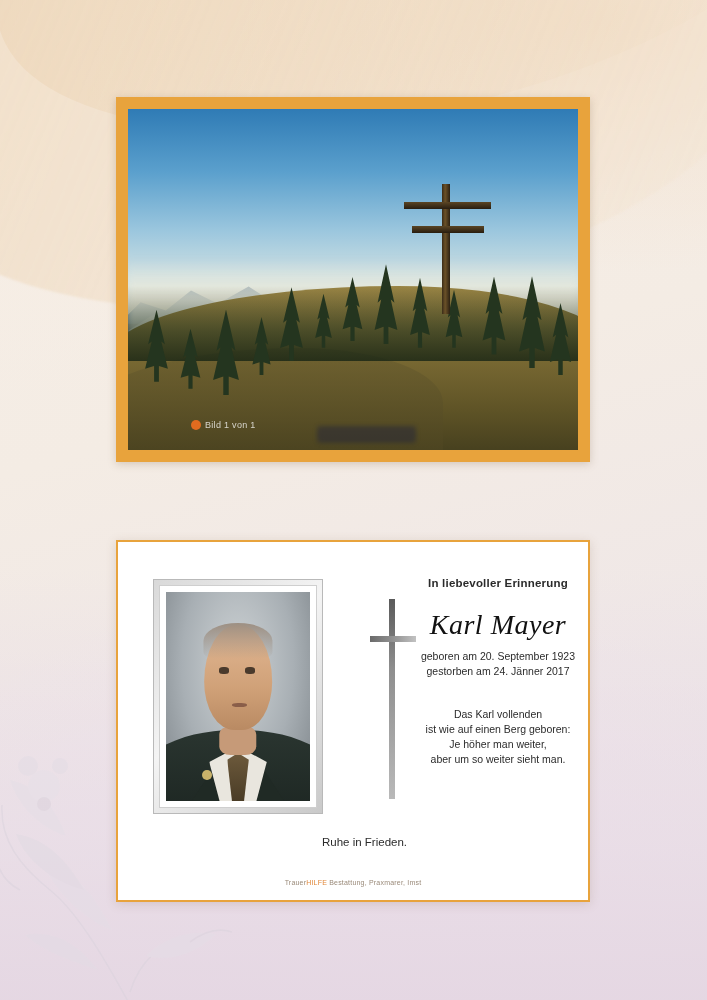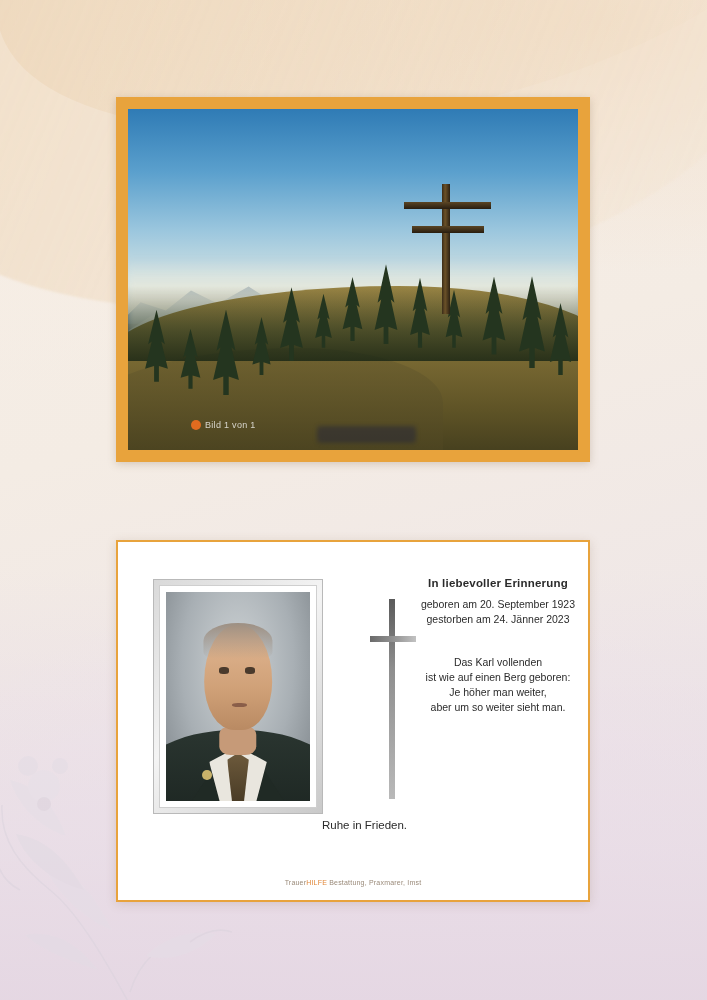--- a/index.html
+++ b/index.html
@@ -419,21 +419,21 @@
   }
   .verse {
     margin-top: 28px;
     font-size: 10.5px;
     line-height: 15px;
     color: #2b2b2b;
   }
   .rip {
     position: absolute;
     left: 204px;
-    top: 277px;
+    top: 294px;
     font-size: 11.5px;
     color: #2b2b2b;
   }
   .card-footer {
     position: absolute;
     left: 0;
     right: 0;
     bottom: 14px;
     text-align: center;
     font-size: 7px;
@@ -532,23 +532,24 @@
       </div>
     </div>
 
     <div class="card-cross">
       <div class="v"></div>
       <div class="h"></div>
     </div>
 
     <div class="text-col">
       <div class="memory-line">In liebevoller Erinnerung</div>
+      <div class="name">Karl Mayer</div>
       <div class="dates">
         <div>geboren am 20. September 1923</div>
-        <div>gestorben am 24. Jänner 2023</div>
+        <div>gestorben am 24. Jänner 2017</div>
       </div>
       <div class="verse">
         <div>Das Karl vollenden</div>
         <div>ist wie auf einen Berg geboren:</div>
         <div>Je höher man weiter,</div>
         <div>aber um so weiter sieht man.</div>
       </div>
     </div>
 
     <div class="rip">Ruhe in Frieden.</div>

